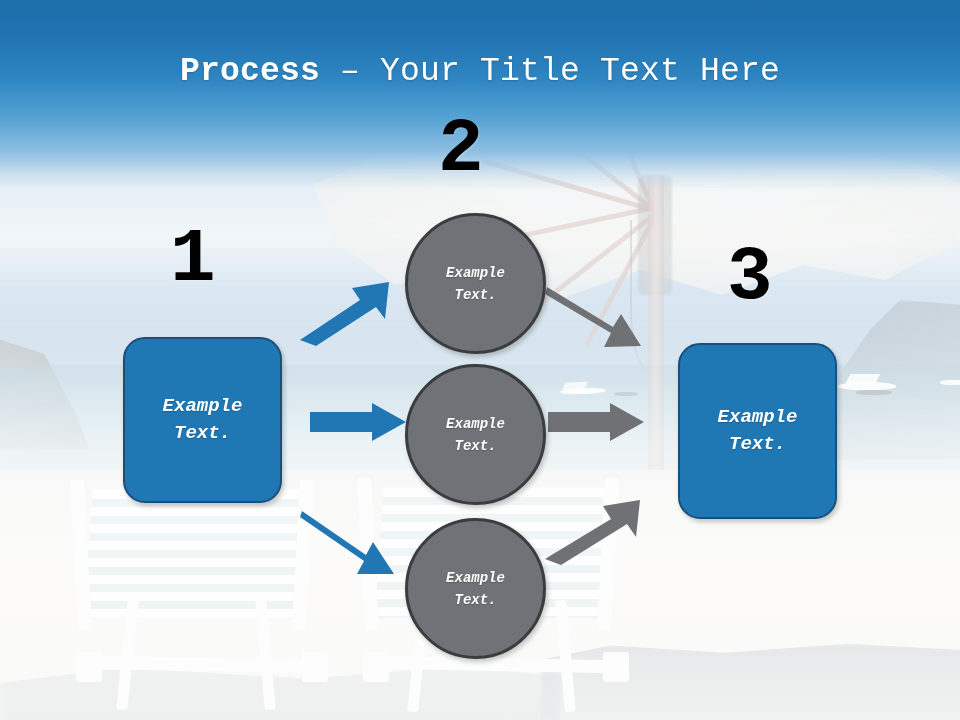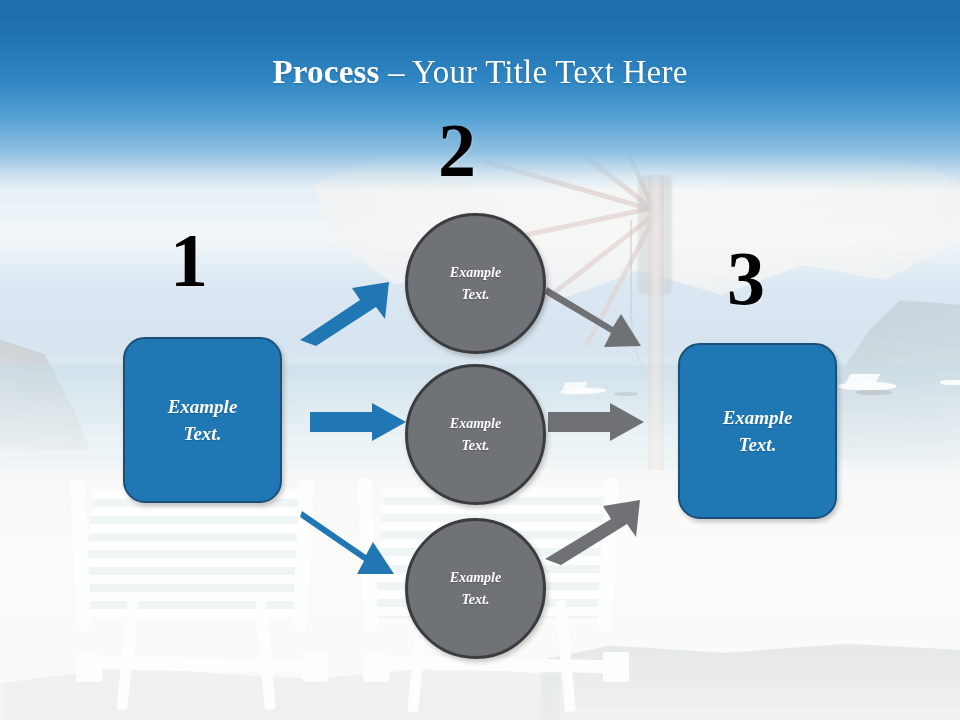--- a/index.html
+++ b/index.html
@@ -5,21 +5,21 @@
   html, body {
     margin: 0;
     padding: 0;
     background: #ffffff;
   }
   #slide {
     position: relative;
     width: 960px;
     height: 720px;
     overflow: hidden;
-    font-family: Liberation Serif, serif;
+    font-family: Liberation Mono, monospace;
     background: #cfe0ef;
   }
 
   
   .bg-layer { position: absolute; left: 0; top: 0; width: 960px; height: 720px; }
 
   
   .bg-sky {
     background: linear-gradient(to bottom,
       #9fc4e2 0%,

